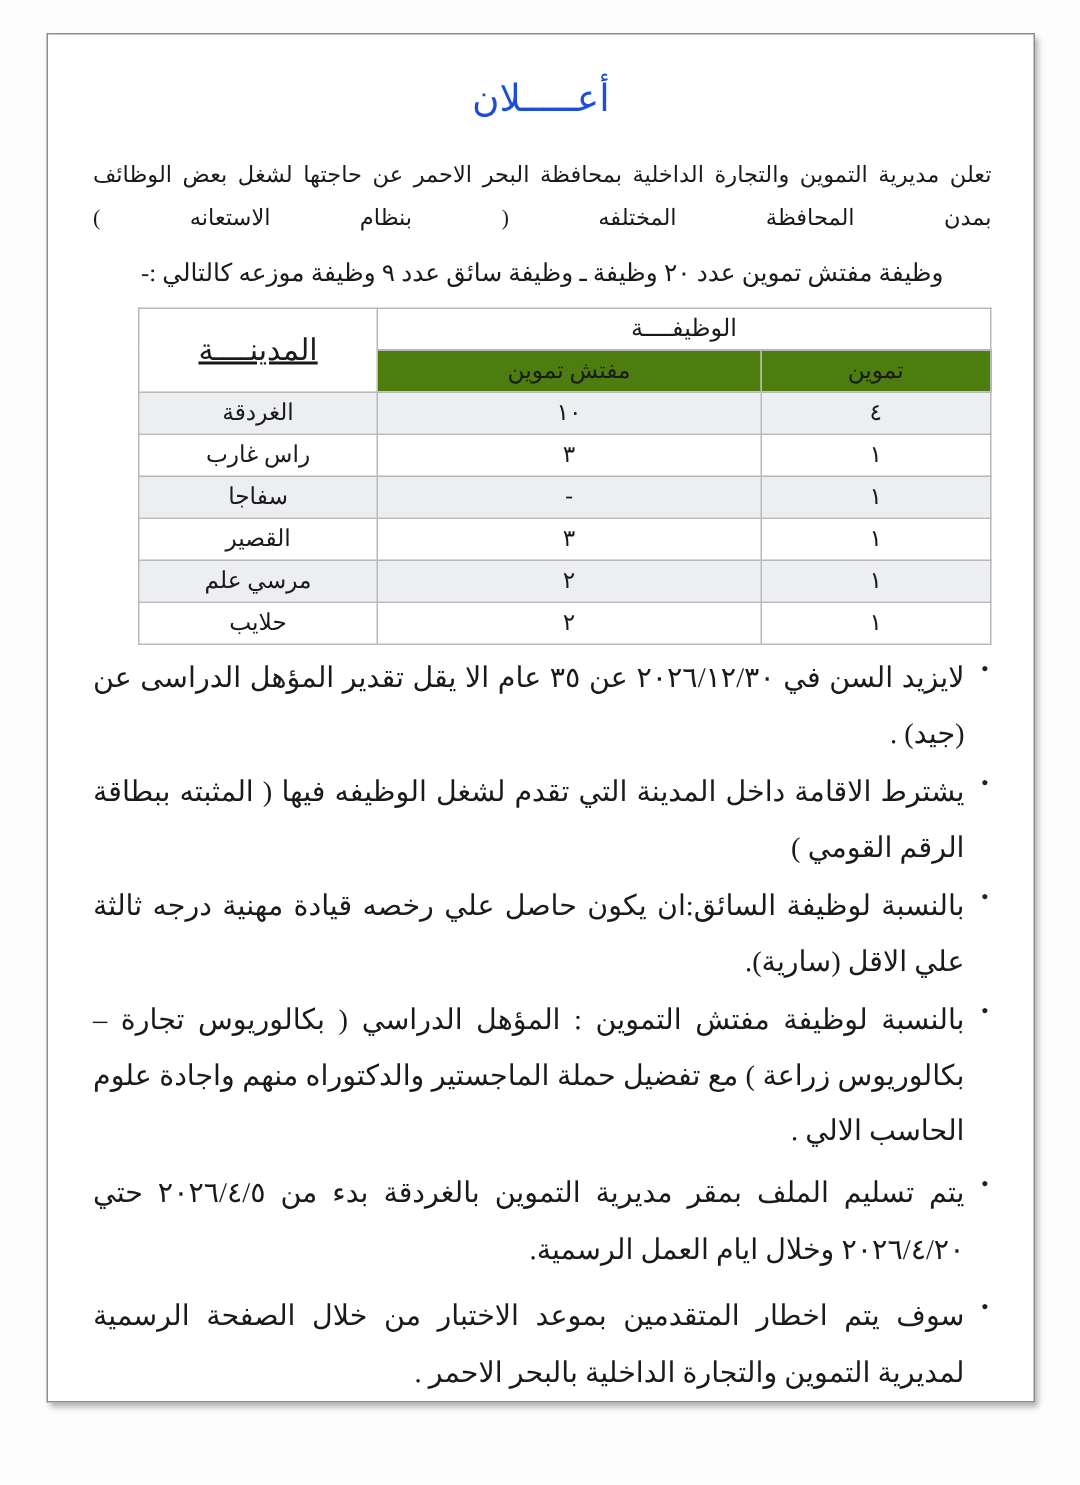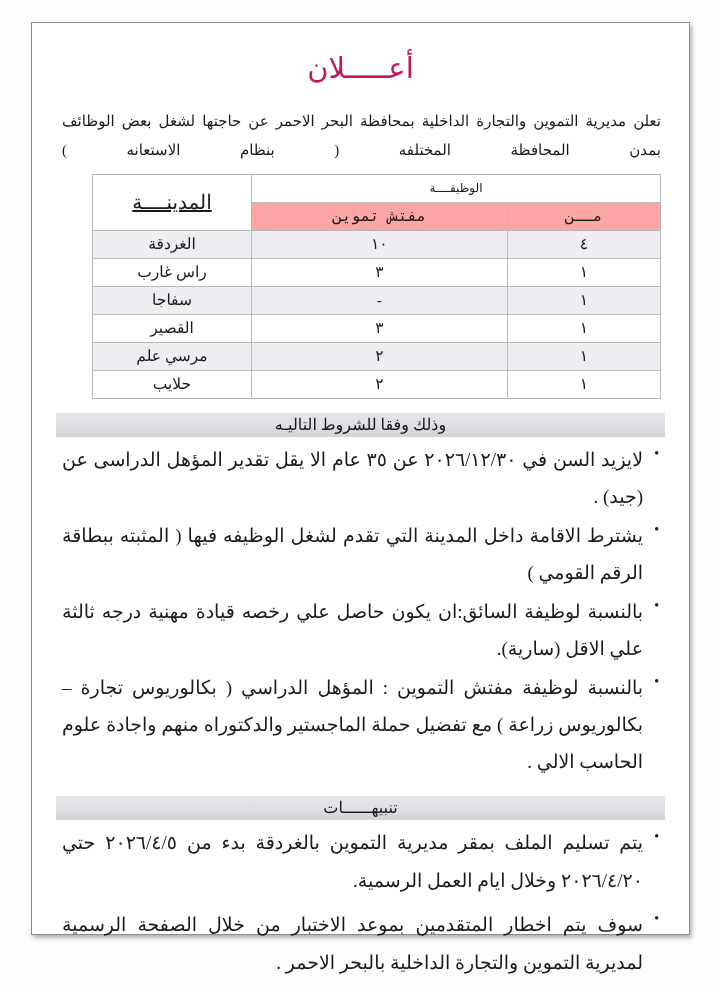--- a/index.html
+++ b/index.html
@@ -37,25 +37,25 @@
   .page-inner {
     position: absolute;
     inset: 0;
     padding: 0;
     box-sizing: border-box;
   }
 
   
   .doc-title {
     text-align: center;
-    font-size: 29px;
+    font-size: 25px;
     letter-spacing: 0px;
     margin: 28px 0 0 0;
     font-weight: 500;
-    color: #be185d;
+    color: #1d4ed8;
     font-family: "Liberation Serif", "DejaVu Serif", serif;
   }
 
   
   .intro {
     margin: 22px 28px 0 30px;
     font-size: 15px;
     line-height: 1.95;
     text-align: justify;
     text-align-last: justify;
@@ -85,37 +85,36 @@
   }
   table.jobs th,
   table.jobs td {
     border: 1px solid #b9b9b9;
     text-align: center;
     padding: 3px 4px;
     height: 21px;
     font-weight: normal;
   }
   table.jobs th.grp {
-    font-size: 12px;
+    font-size: 16px;
     letter-spacing: 0.5px;
   }
   table.jobs th.city {
     font-size: 20px;
     letter-spacing: 0.5px;
     text-decoration: underline;
   }
   table.jobs tbody tr:nth-child(odd) td {
     background: #eceef1;
   }
   table.jobs tbody tr:nth-child(even) td {
     background: #ffffff;
   }
   table.jobs thead tr.sub th {
-    background: #fca5a5;
-    font-family: Liberation Mono, monospace;
+    background: #4d7c0f;
   }
   .col-driver { width: 27%; }
   .col-inspector { width: 45%; }
   .col-city { width: 28%; }
 
   
   .band {
     margin: 14px 24px 0 24px;
     background: linear-gradient(to bottom, #e4e6e9 0%, #dcdee2 60%, #cfd2d6 100%);
     text-align: center;
@@ -167,30 +166,31 @@
 <div class="page-sheet">
   <div class="page-inner">
 
     <h1 class="doc-title">أعـــــلان</h1>
 
     <p class="intro">
       <span>تعلن مديرية التموين والتجارة الداخلية بمحافظة البحر الاحمر عن حاجتها لشغل بعض الوظائف</span>
       <span class="line2">بمدن المحافظة المختلفه ( بنظام الاستعانه )</span>
     </p>
 
+    <p class="intro-counts">وظيفة مفتش تموين عدد ٢٠ وظيفة ـ وظيفة سائق عدد ٩ وظيفة موزعه كالتالي :-</p>
 
     <div class="table-wrap">
       <table class="jobs">
         <thead>
           <tr>
             <th class="grp" colspan="2">الوظيفــــة</th>
             <th class="city" rowspan="2">المدينــــة</th>
           </tr>
           <tr class="sub">
-            <th class="col-driver">مــن</th>
+            <th class="col-driver">تموين</th>
             <th class="col-inspector">مفتش تموين</th>
           </tr>
         </thead>
         <tbody>
           <tr>
             <td class="col-driver">٤</td>
             <td class="col-inspector">١٠</td>
             <td class="col-city">الغردقة</td>
           </tr>
           <tr>
@@ -215,30 +215,28 @@
           </tr>
           <tr>
             <td class="col-driver">١</td>
             <td class="col-inspector">٢</td>
             <td class="col-city">حلايب</td>
           </tr>
         </tbody>
       </table>
     </div>
 
-    <div class="band">وذلك وفقا للشروط التاليـه</div>
 
     <ul class="bullets">
       <li>لايزيد السن في ٢٠٢٦/١٢/٣٠ عن ٣٥ عام الا يقل تقدير المؤهل الدراسى عن (جيد) .</li>
       <li>يشترط الاقامة داخل المدينة التي تقدم لشغل الوظيفه فيها ( المثبته ببطاقة الرقم القومي )</li>
       <li>بالنسبة لوظيفة السائق:ان يكون حاصل علي رخصه قيادة مهنية درجه ثالثة علي الاقل (سارية).</li>
       <li>بالنسبة لوظيفة مفتش التموين :  المؤهل الدراسي ( بكالوريوس تجارة – بكالوريوس زراعة ) مع تفضيل حملة الماجستير والدكتوراه منهم واجادة علوم الحاسب الالي .</li>
     </ul>
 
-    <div class="band band-notices">تنبيهــــــات</div>
 
     <div class="notices">
       <ul class="bullets">
         <li>يتم تسليم الملف بمقر مديرية التموين بالغردقة بدء من ٢٠٢٦/٤/٥ حتي ٢٠٢٦/٤/٢٠ وخلال ايام العمل الرسمية.</li>
         <li>سوف يتم اخطار المتقدمين بموعد الاختبار من خلال الصفحة الرسمية لمديرية التموين والتجارة الداخلية بالبحر الاحمر .</li>
       </ul>
     </div>
 
   </div>
 </div>

